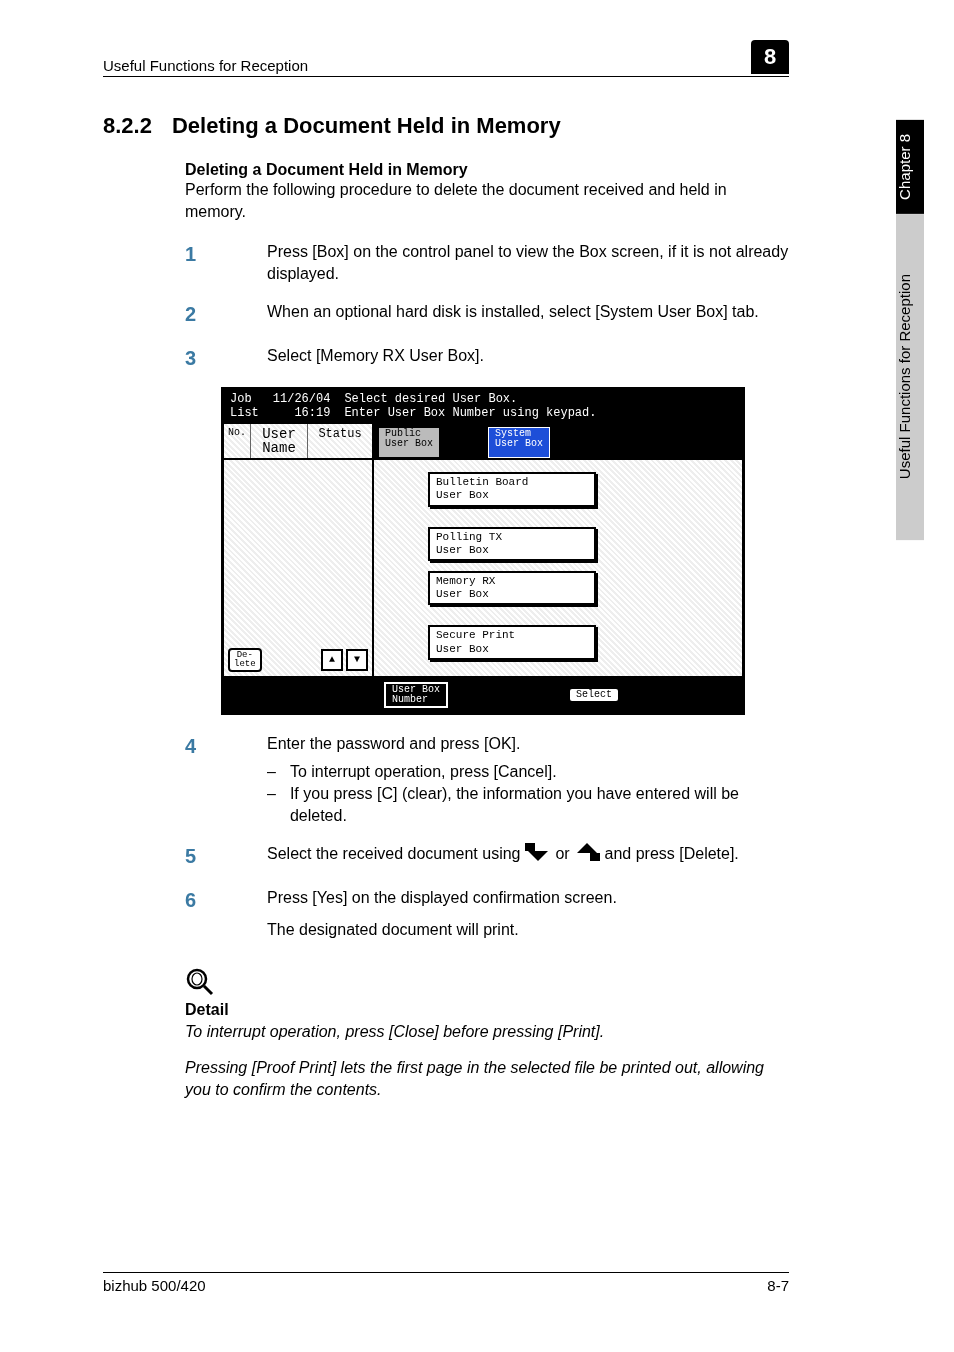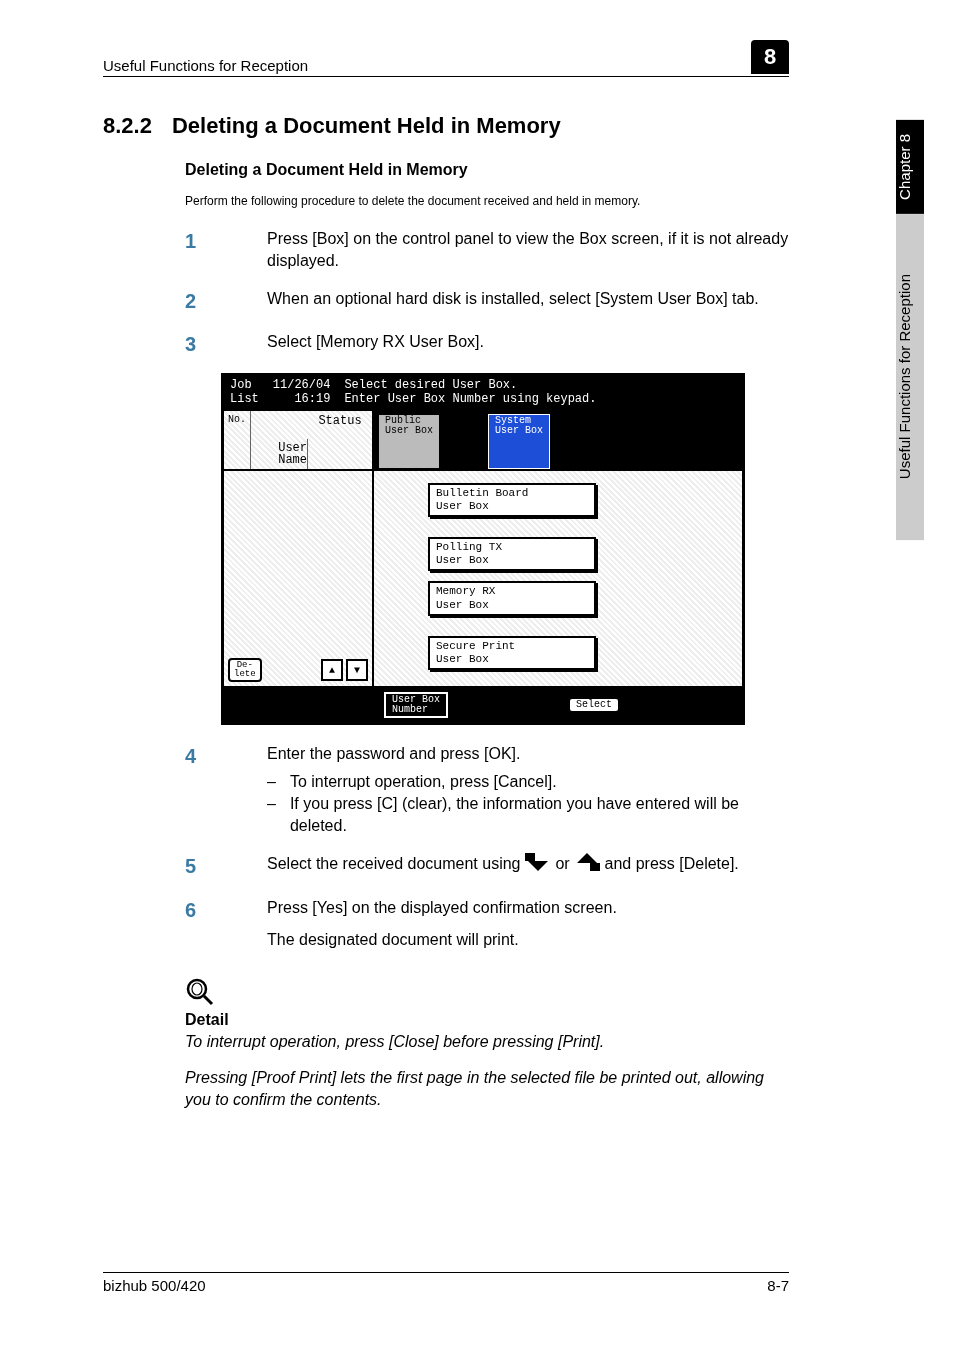--- a/index.html
+++ b/index.html
@@ -48,23 +48,23 @@
     display:flex;
     gap:20px;
   }
   .h3 {
     margin-top:22px;
     margin-left:82px;
     font-size:16px;
     font-weight:bold;
   }
   .body-text {
-    margin-top:14px;
+    margin-top:0;
     margin-left:82px;
-    font-size:12px;
+    font-size:16px;
     line-height:1.38;
   }
   ol.steps {
     list-style:none;
     padding:0;
     margin:18px 0 0 0;
   }
   ol.steps > li {
     display:flex;
     gap:30px;
@@ -146,25 +146,24 @@
   .scr-jobcols .jc-no {
     width:26px;
     border-right:1px solid #666;
     text-align:center;
     padding:3px 0;
     font-size:10px;
   }
   .scr-jobcols .jc-user {
     width:56px;
     border-right:1px solid #666;
-    text-align:right;
+    text-align:center;
     padding:3px 0;
-    font-size:12px;
+    font-size:14px;
     line-height:1;
-    margin-top:28px;
   }
   .scr-jobcols .jc-status {
     flex:1;
     text-align:center;
     padding:3px 0;
     font-size:12px;
   }
   .scr-tabs {
     flex:1;
     display:flex;

